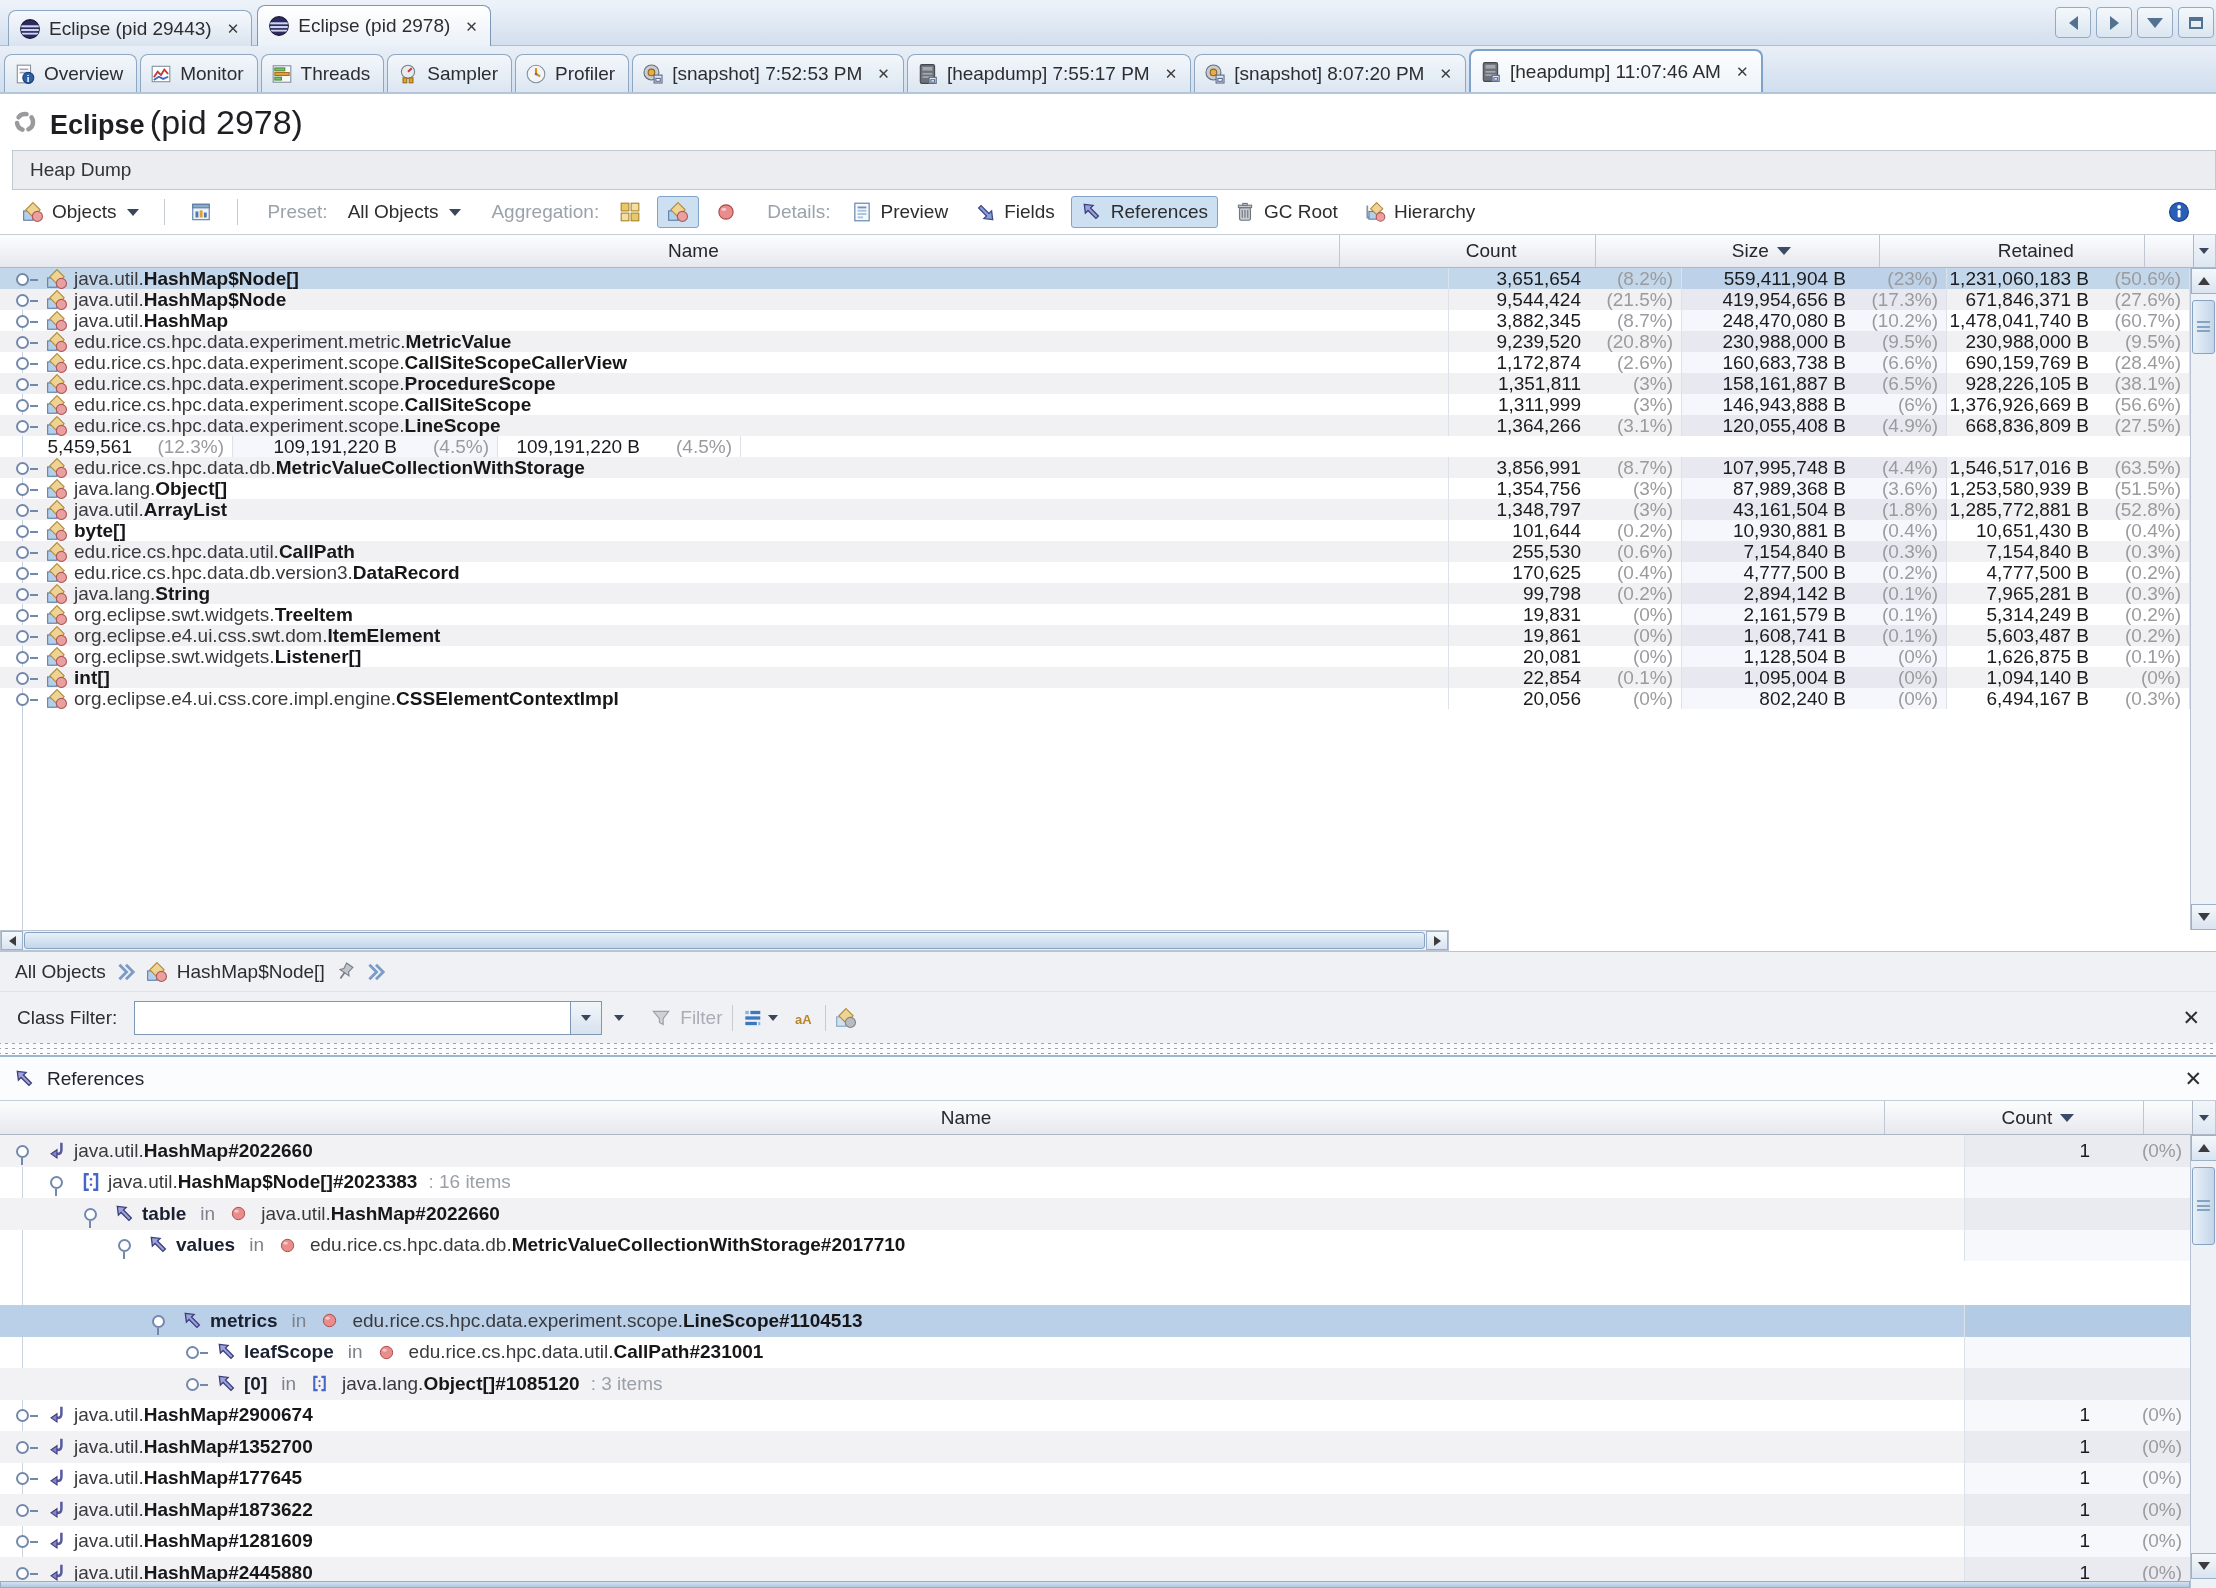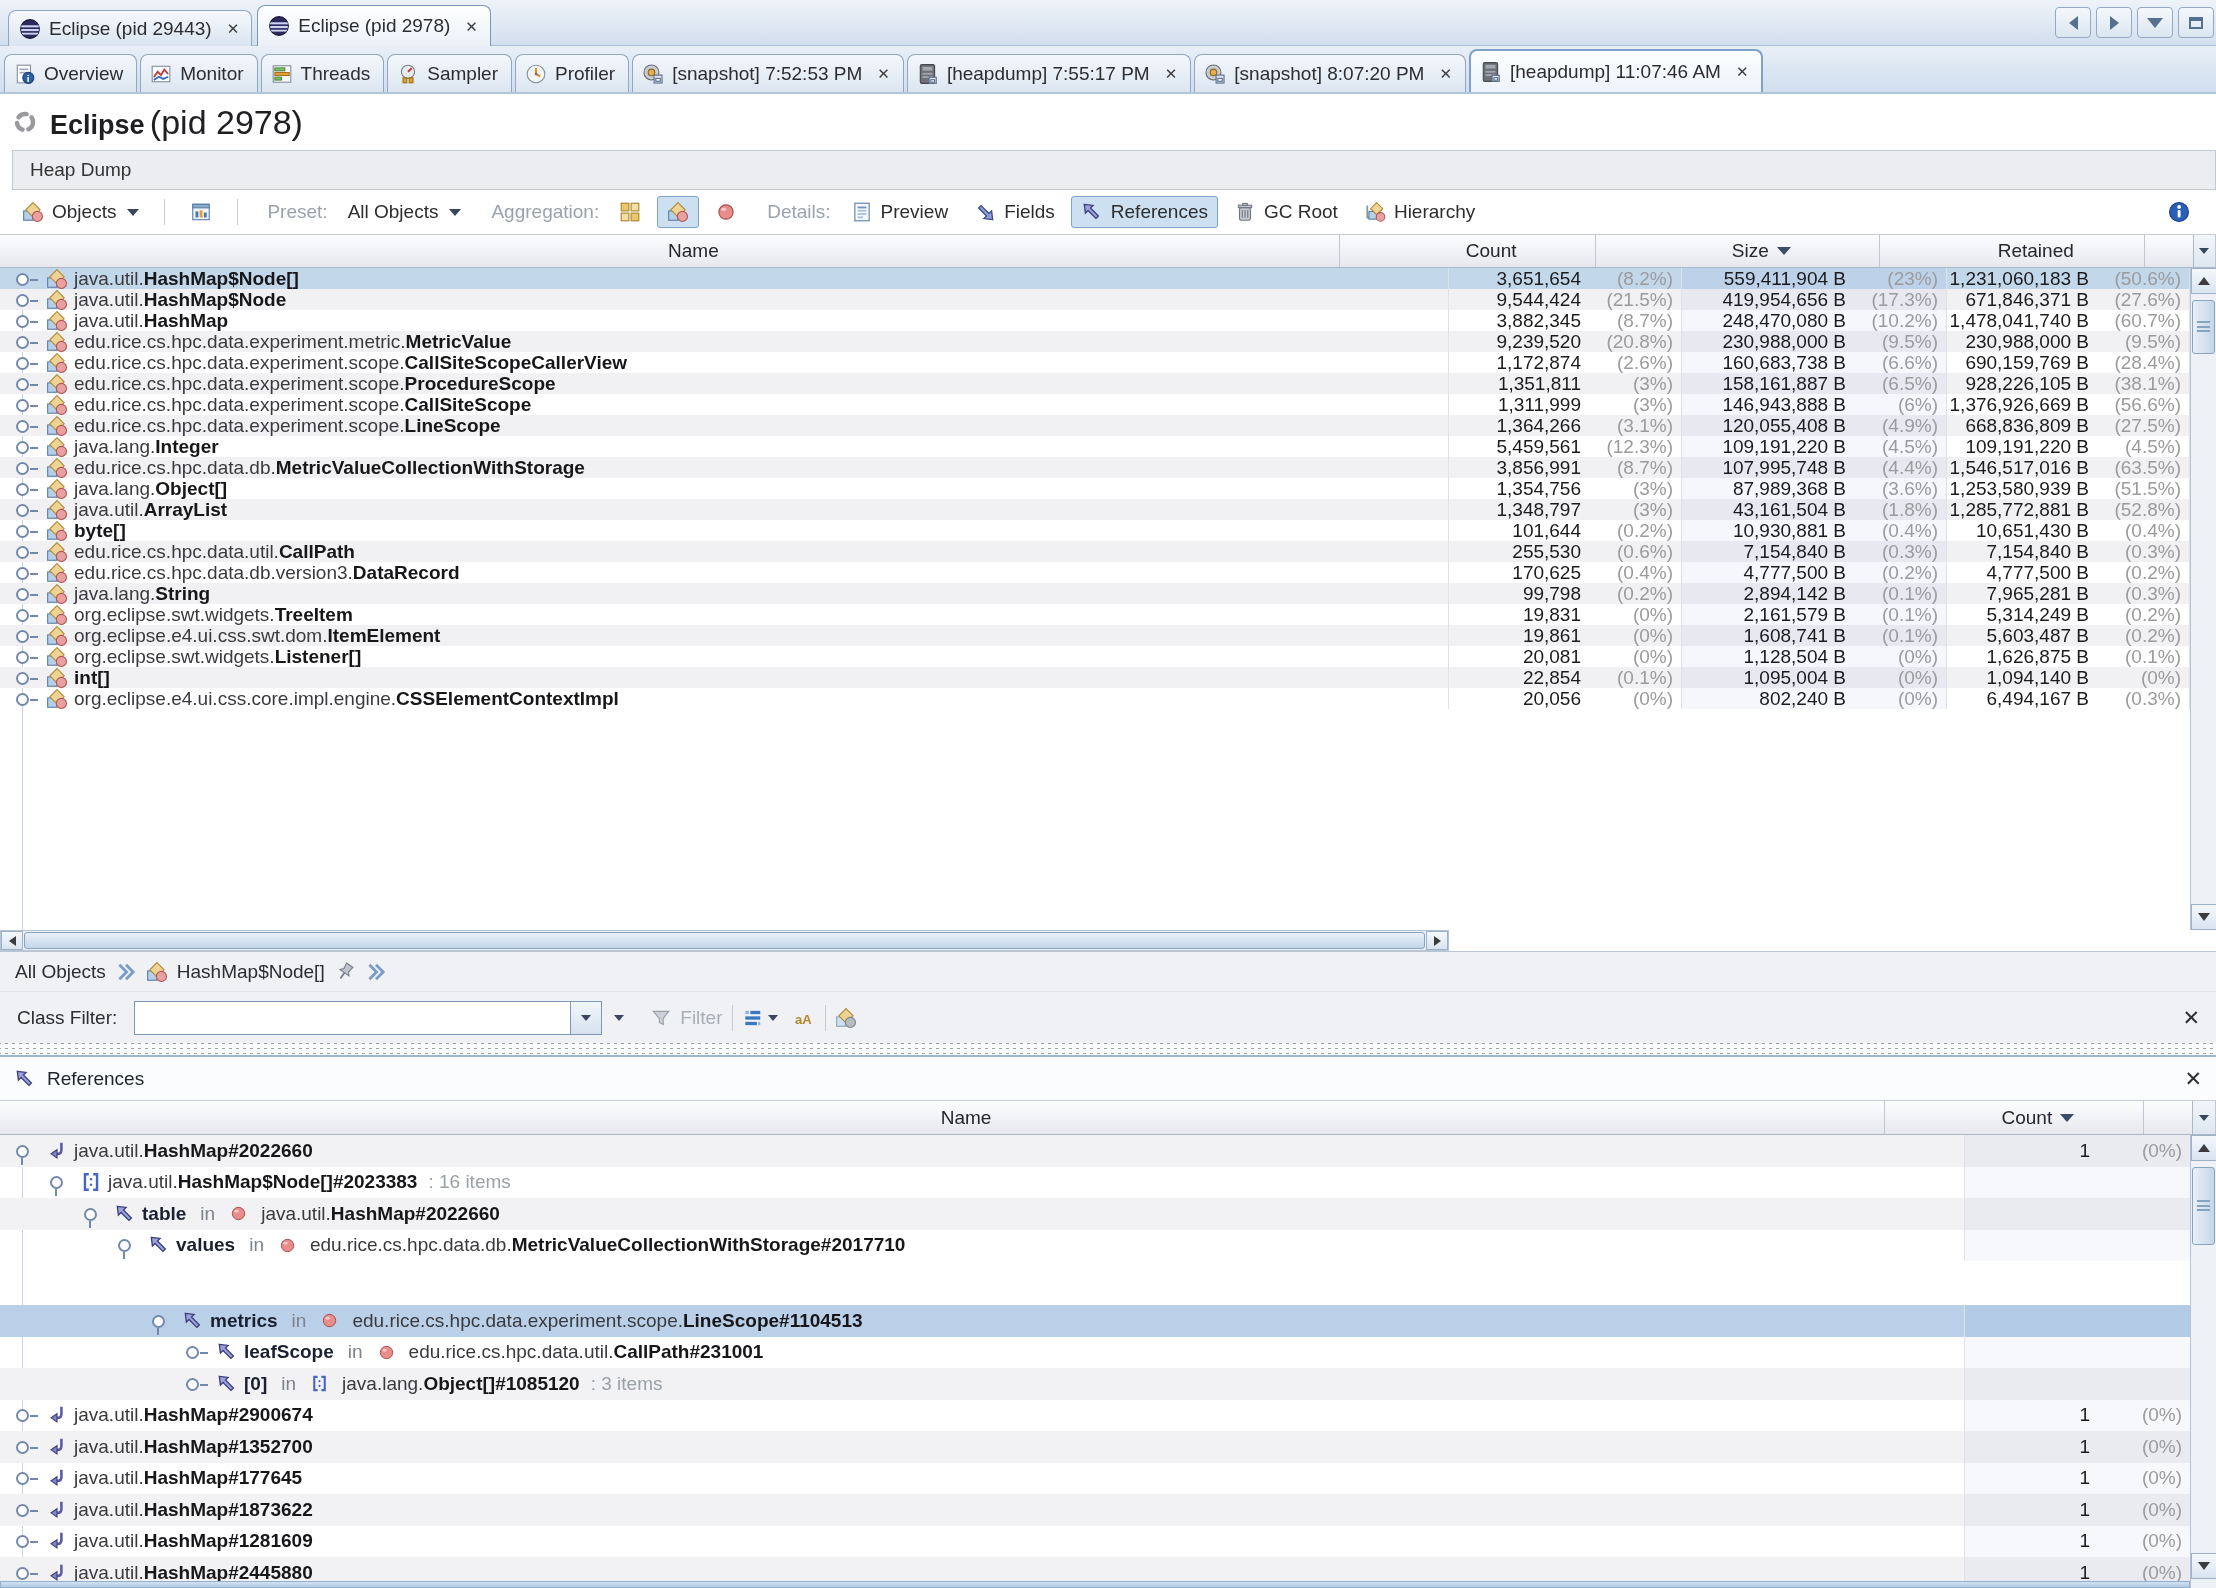--- a/index.html
+++ b/index.html
@@ -660,31 +660,20 @@
         <div class="cell csize">
           <span class="num">120,055,408 B</span>
           <span class="pct">(4.9%)</span>
         </div>
         <div class="cell cret">
           <span class="num">668,836,809 B</span>
           <span class="pct">(27.5%)</span>
         </div>
       </div>
       <div class="hrow">
-        <div class="cell cname">
-          <span class="handle"></span>
-          <span class="icon16">
-            <svg viewBox="0 0 20 20">
-              <rect x="1.5" y="9" width="8.5" height="8.5" fill="#b4cfe9" stroke="#5a7ea6"></rect>
-              <path d="M10 1.5 L16.5 8 L10 14.5 L3.5 8 Z" fill="#efd394" stroke="#b08c3a"></path>
-              <circle cx="14" cy="14" r="4.6" fill="#e9a0a0" stroke="#b05858"></circle>
-            </svg>
-          </span>
-          <span><span class="pkg">java.lang.</span><span class="cls">Integer</span></span>
-        </div>
         <div class="cell ccount">
           <span class="num">5,459,561</span>
           <span class="pct">(12.3%)</span>
         </div>
         <div class="cell csize">
           <span class="num">109,191,220 B</span>
           <span class="pct">(4.5%)</span>
         </div>
         <div class="cell cret">
           <span class="num">109,191,220 B</span>

